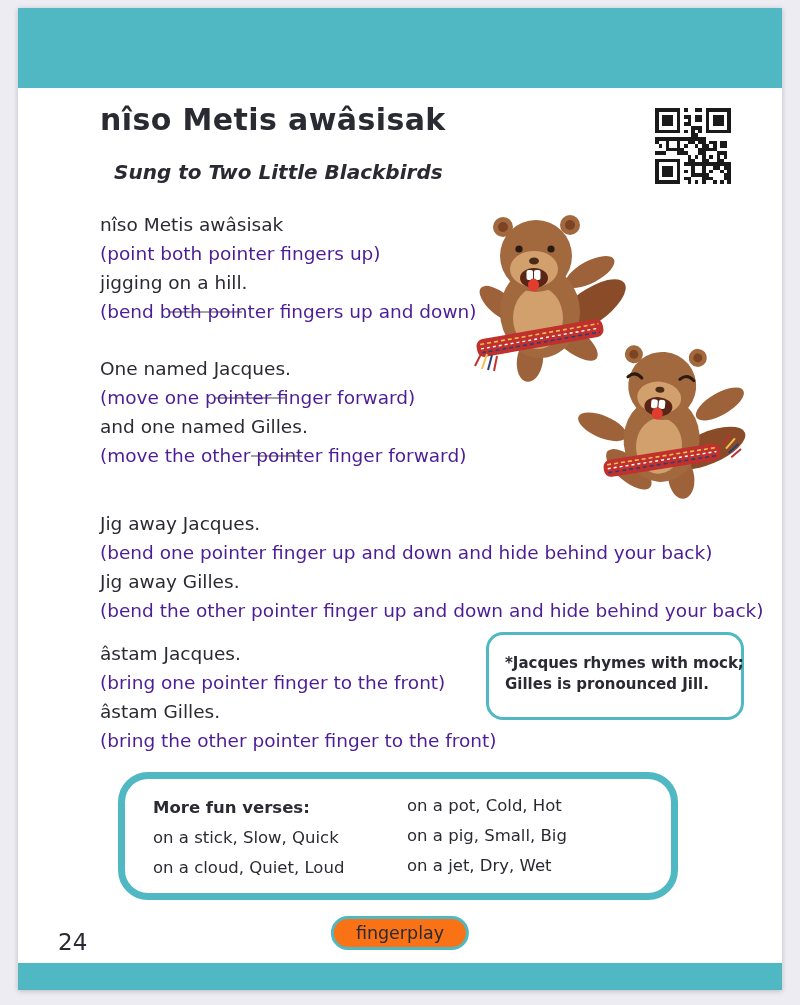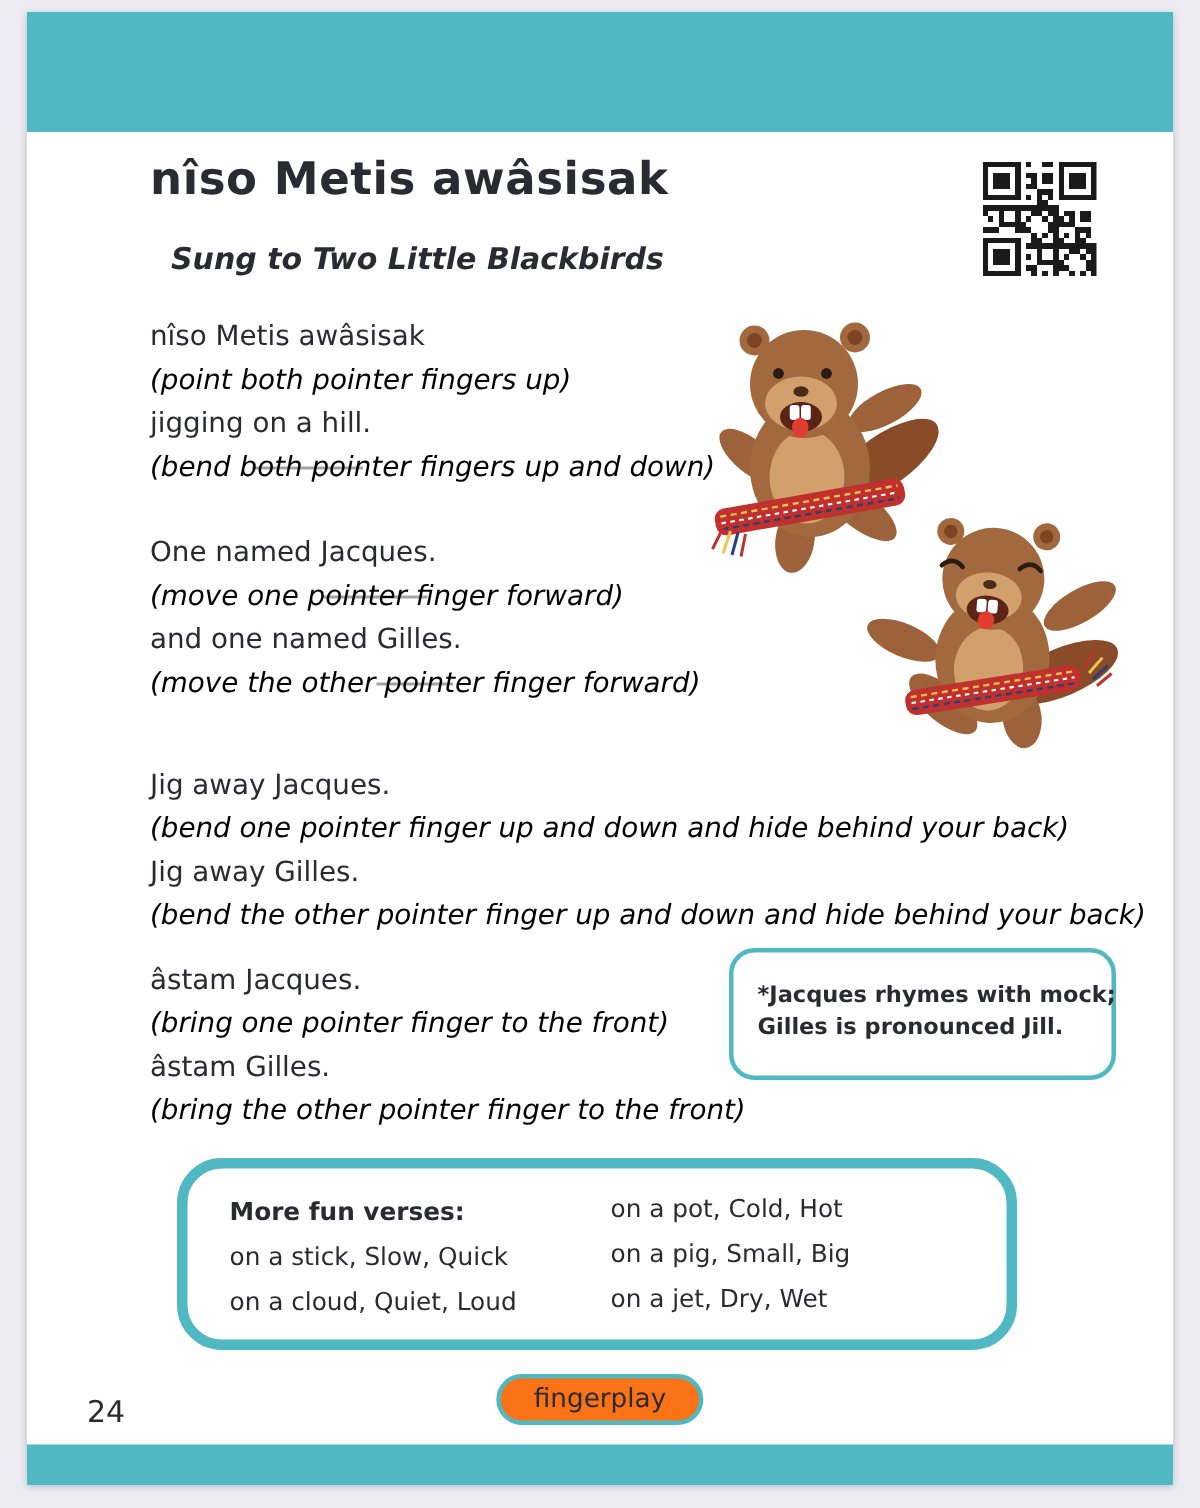--- a/index.html
+++ b/index.html
@@ -8,34 +8,34 @@
     box-shadow:0 1px 5px rgba(40,40,60,.25)}
   .bar{position:absolute;left:0;width:100%;background:#4FB8C3}
   .bar-top{top:0;height:80px}
   .bar-bottom{bottom:0;height:27px}
   .title{position:absolute;left:82px;top:94px;font-size:30px;font-weight:bold;letter-spacing:.4px}
   .subtitle{position:absolute;left:96px;top:152px;font-size:20px;font-weight:bold;font-style:italic}
   .qr{position:absolute;left:637px;top:100px;width:76px;height:76px}
   .verse{position:absolute;left:82px}
   .v1{top:202px}.v2{top:346px}.v3{top:501px}.v4{top:631px}
   .line{font-size:18.5px;line-height:29px;white-space:nowrap}
-  .action{color:#000000;font-style:italic}
+  .action{color:#4c1d95;}
   .u{border-bottom:2px solid #a3a3a3;padding-bottom:18px}
   .u:empty{border:none;padding:0}
   .note-box{position:absolute;left:468px;top:624px;width:258px;height:88px;
     border:3px solid #4FB8C3;border-radius:17px;box-sizing:border-box;padding:18px 0 16px 16px;background:#fff}
   .nline{font-size:15px;font-weight:bold;line-height:21px;white-space:nowrap}
   .mv-box{position:absolute;left:100px;top:764px;width:560px;height:128px;
     border:7px solid #4FB8C3;border-radius:30px;box-sizing:border-box;background:#fff}
   .mv-col{position:absolute;top:14px;font-size:16.5px}
   .mv-col-1{left:28px}
   .mv-col-2{left:282px;top:12px}
   .mv-row{height:30px;line-height:30px;white-space:nowrap}
   .mv-heading{font-weight:bold}
-  .page-num{position:absolute;left:40px;top:921px;font-size:20px}
+  .page-num{position:absolute;left:40px;top:921px;font-size:23px}
   .badge{position:absolute;left:50%;top:908px;transform:translateX(-50%);
     border:3px solid #4FB8C3;border-radius:24px;padding:4px 22px;font-size:17.5px;background:#f97316;white-space:nowrap}
   .beaver1{position:absolute;left:452px;top:204px}
   .beaver2{position:absolute;left:560px;top:336px}
 </style>
 </head>
 <body>
 
 <div class="page">
 

